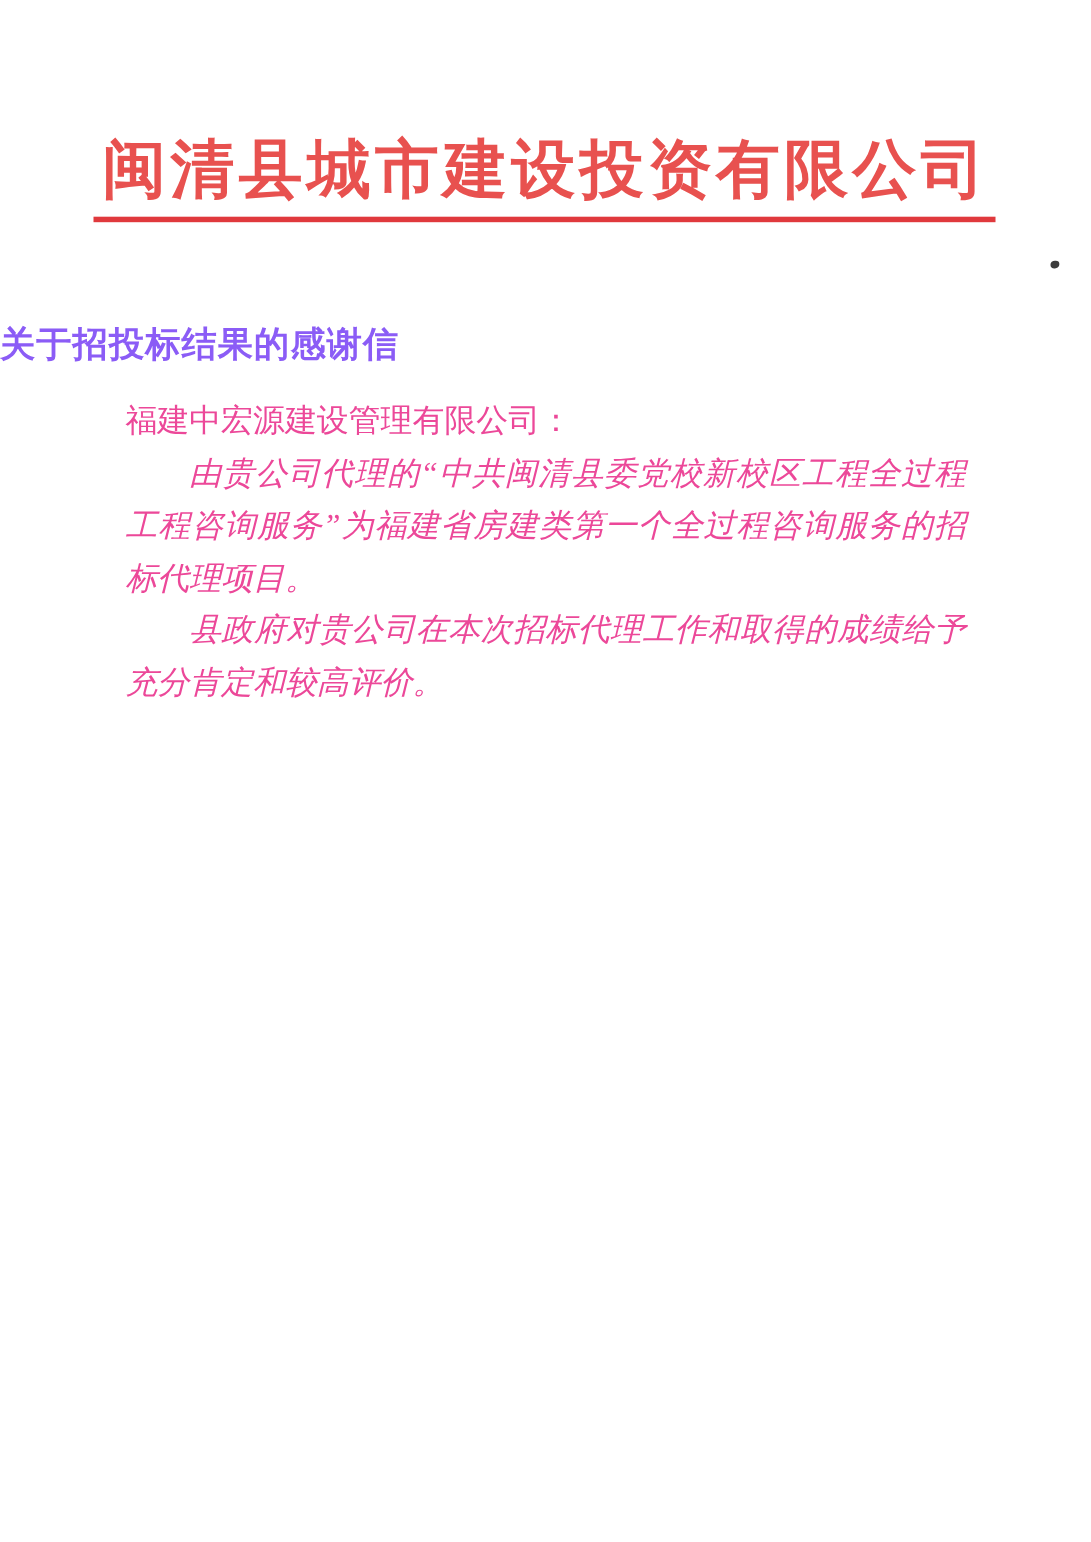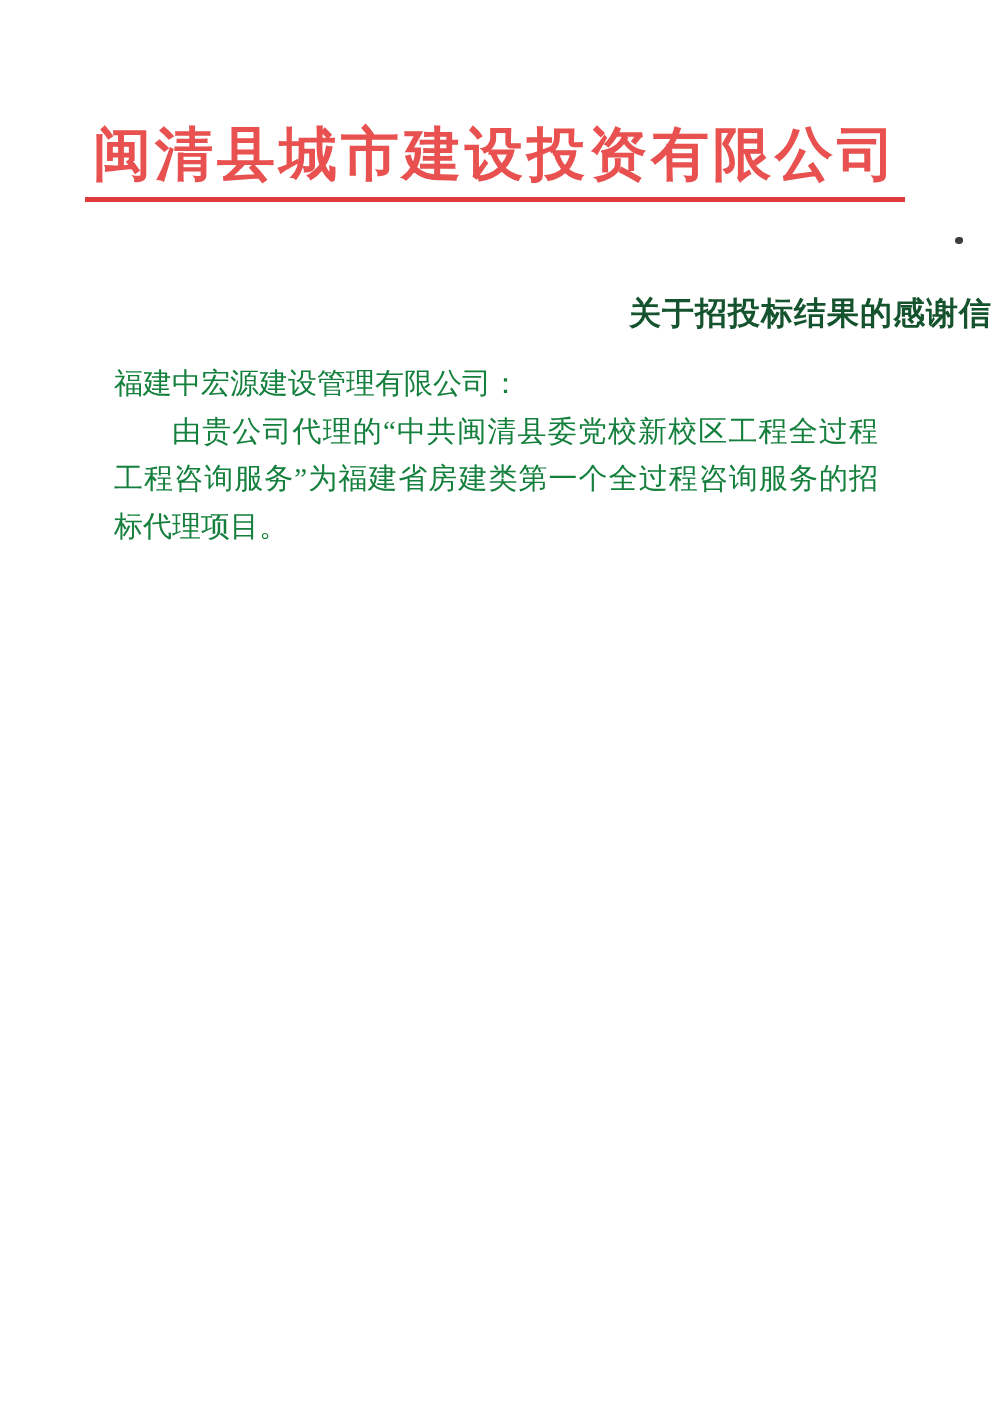--- a/index.html
+++ b/index.html
@@ -39,41 +39,41 @@
     height: 5px;
     background: #e0393d;
   }
 
   
   .doc-title {
     position: absolute;
     top: 292px;
     left: 0;
     width: 100%;
-    text-align: right;
+    text-align: left;
     font-size: 32px;
     font-weight: 600;
     letter-spacing: 1px;
-    color: #14532d;
+    color: #8b5cf6;
     white-space: nowrap;
   }
 
   
   .letter-body {
     position: absolute;
     top: 360px;
     left: 114px;
     width: 764px;
     font-size: 29px;
     line-height: 47.5px;
-    color: #15803d;
+    color: #ec4899;
     text-align: justify;
   }
   .letter-body p { margin: 0; }
-  .letter-body p.para { text-indent: 2em; }
+  .letter-body p.para { text-indent: 2em; font-style: italic; }
 
   
   .signature {
     position: absolute;
     top: 1098px;
     right: 113px;
     text-align: center;
     color: #3a3a3a;
   }
   .sig-company {
@@ -134,20 +134,21 @@
 
   <div class="letterhead">闽清县城市建设投资有限公司</div>
 
   <div class="red-rule"></div>
 
   <h1 class="doc-title">关于招投标结果的感谢信</h1>
 
   <div class="letter-body">
     <p class="salutation">福建中宏源建设管理有限公司：</p>
     <p class="para">由贵公司代理的“中共闽清县委党校新校区工程全过程工程咨询服务”为福建省房建类第一个全过程咨询服务的招标代理项目。</p>
+    <p class="para">县政府对贵公司在本次招标代理工作和取得的成绩给予充分肯定和较高评价。</p>
   </div>
 
   <div class="signature">
     <div class="sig-company">闽清县城市建设投资有限公司</div>
     <div class="sig-date">2019 年 7 月 20 日</div>
   </div>
 
   <svg class="seal" viewBox="0 0 200 200" xmlns="http://www.w3.org/2000/svg" aria-hidden="true">
     <defs>
       <path id="ringPath" d="M 49.1 150.9 A 72 72 0 1 1 150.9 150.9" fill="none"></path>

